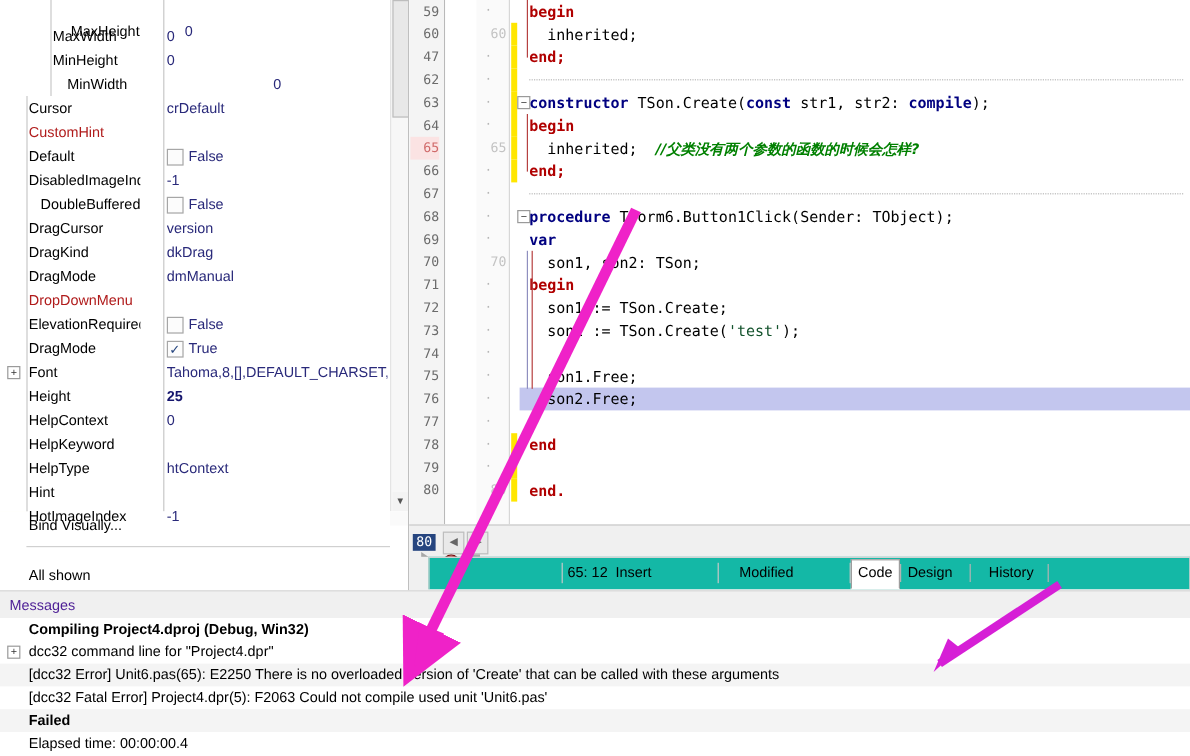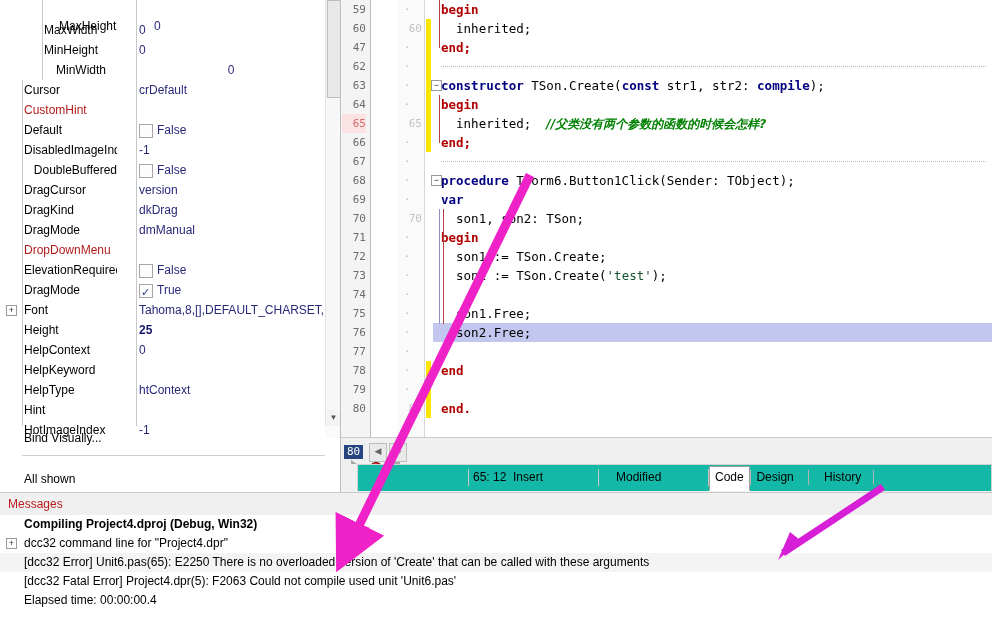--- a/index.html
+++ b/index.html
@@ -99,21 +99,21 @@
   #editor-statusbar{left:341px;top:464px;width:651px;height:28px;background:#f0f0f0;}
   #sb-inner{position:absolute;left:16px;top:0;right:0;height:26px;background:#14b8a6;border:1px solid #d2d2d2;border-bottom:none;}
   .sb-cell{position:absolute;top:0;height:25px;line-height:25px;font-size:12px;color:#000;padding-left:10px;}
   .sb-div{position:absolute;top:4px;width:1px;height:17px;background:#c9c9c9;}
   .etab{position:absolute;top:2px;height:22px;line-height:21px;font-size:12px;color:#000;padding:0 5px;}
   .etab.active{background:#ffffff;border:1px solid #9d9d9d;border-bottom-color:#ffffff;top:1px;height:23px;}
   .etab-div{position:absolute;top:5px;width:1px;height:15px;background:#b4b4b4;}
 
   
   #messages-panel{left:0;top:492px;width:992px;height:138px;background:#ffffff;border-top:1px solid #c9c9c9;}
-  #messages-title{position:absolute;left:8px;top:0px;height:22px;line-height:22px;font-size:12px;color:#b91c1c;}
+  #messages-title{position:absolute;left:8px;top:0px;height:22px;line-height:22px;font-size:12px;color:#4c1d95;}
   #messages-head-bg{position:absolute;left:0;top:0;width:992px;height:22px;background:#f0f0f0;}
   #msg-list{position:absolute;left:0;top:22px;width:992px;height:116px;background:#ffffff;}
   .msg-row{position:relative;height:19px;line-height:19px;font-size:12px;white-space:nowrap;}
   .msg-row.alt{background:#f4f4f4;}
   .msg-text{position:absolute;left:24px;top:0;height:19px;}
   .msg-text.bold{font-weight:bold;}
   .msg-exp{position:absolute;left:6px;top:4px;width:9px;height:9px;border:1px solid #9a9a9a;background:#fff;
            font-size:9px;line-height:8px;text-align:center;color:#333;}
 
   
@@ -372,20 +372,23 @@
       <div class="msg-row">
         <div class="msg-exp">+</div>
         <div class="msg-text">dcc32 command line for "Project4.dpr"</div>
       </div>
       <div class="msg-row alt">
         <div class="msg-text">[dcc32 Error] Unit6.pas(65): E2250 There is no overloaded version of 'Create' that can be called with these arguments</div>
       </div>
       <div class="msg-row">
         <div class="msg-text">[dcc32 Fatal Error] Project4.dpr(5): F2063 Could not compile used unit 'Unit6.pas'</div>
       </div>
+      <div class="msg-row alt">
+        <div class="msg-text bold">Failed</div>
+      </div>
       <div class="msg-row">
         <div class="msg-text">Elapsed time: 00:00:00.4</div>
       </div>
     </div>
 </div>
 
 <svg id="annotation-arrow" class="abs" viewBox="0 0 992 630">
   <defs>
     <marker id="ah" markerWidth="6" markerHeight="6" refX="3" refY="3" orient="auto">
       <path d="M0,0 L6,3 L0,6 z" fill="#ef22c8"></path>

